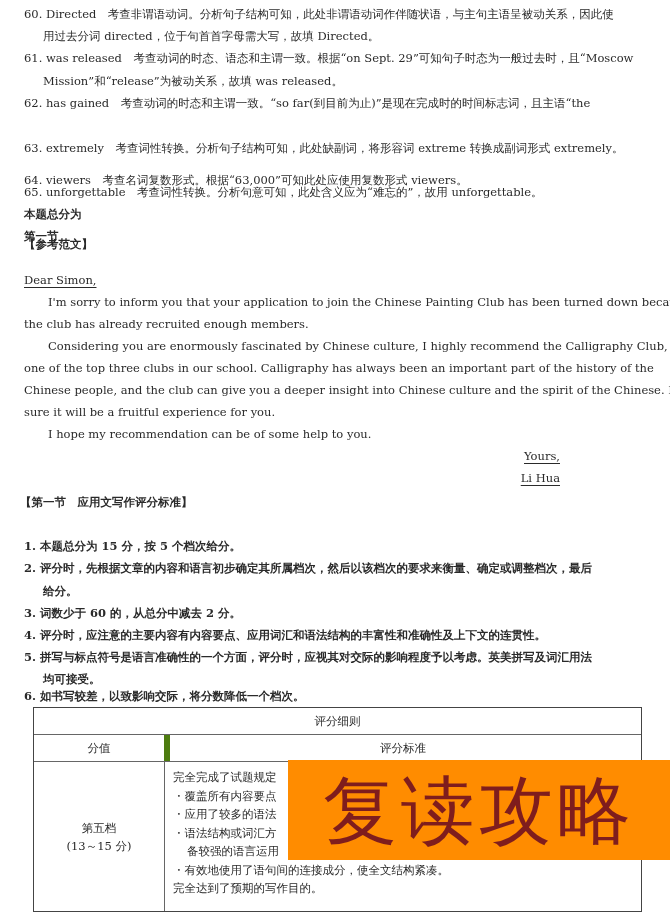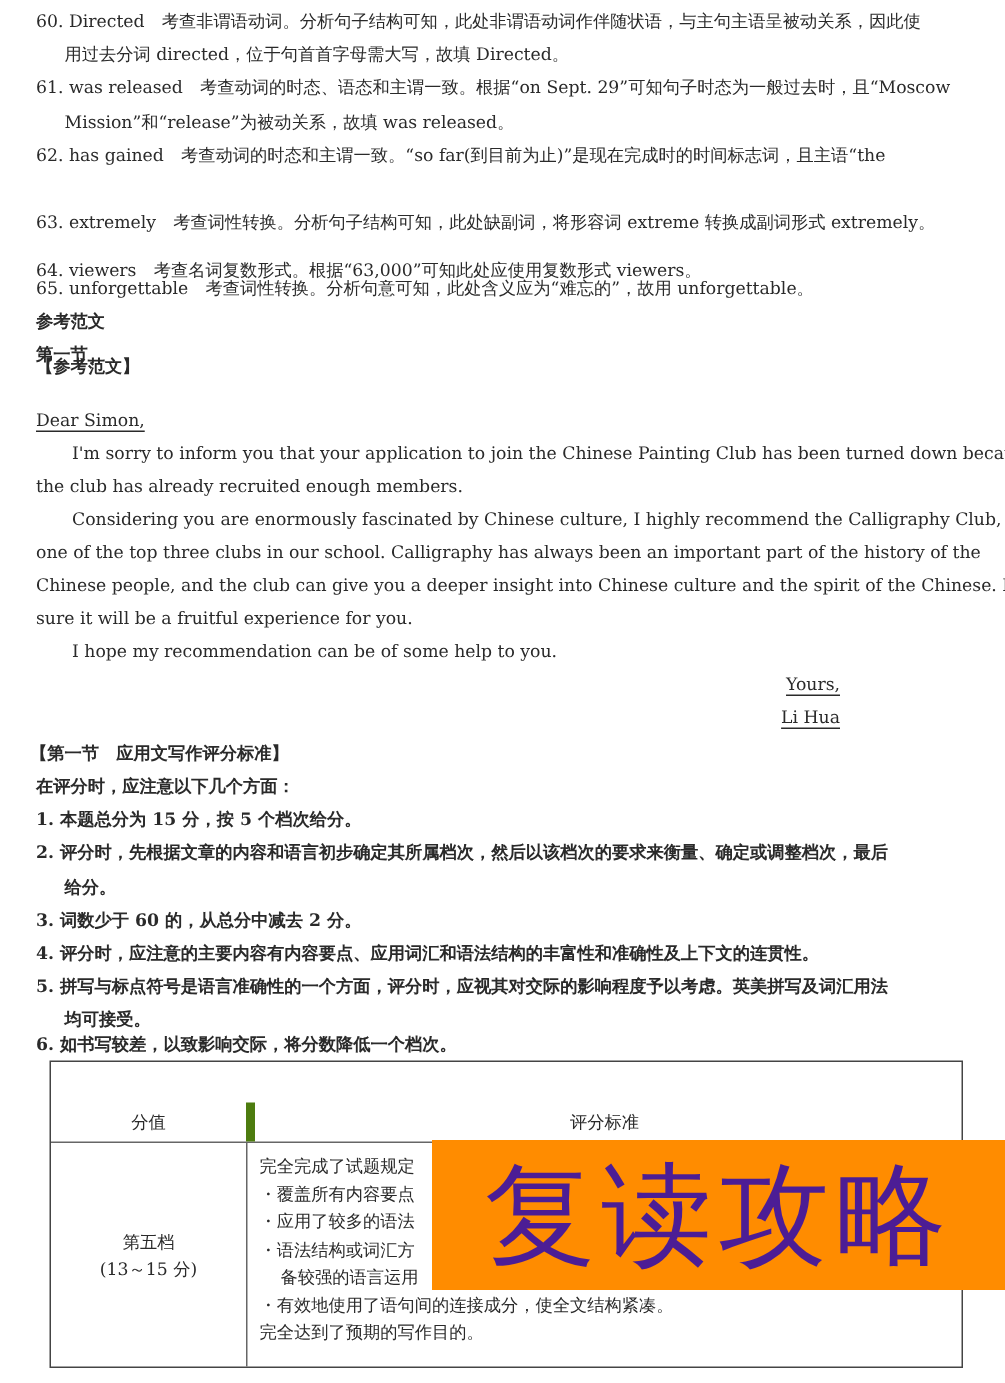--- a/index.html
+++ b/index.html
@@ -31,66 +31,66 @@
   .gt-body .c1 {
     position: absolute; left: 0; top: 0; bottom: 0; width: 130px; border-right: 1px solid #666;
     display: flex; flex-direction: column; align-items: center; justify-content: center; line-height: 18px;
   }
   .gt-body .c2 { position: absolute; left: 139px; top: 6px; right: 8px; }
   .gt-body .c2 div { line-height: 18.5px; white-space: nowrap; }
   .gt-body .c2 .sub { padding-left: 14px; }
 
   .banner {
     position: absolute; left: 288px; top: 760px; width: 382px; height: 100px;
-    background: #FF8C00; color: #4c1d95;
+    background: #FF8C00; color: #7f1d1d;
     font-family: "DejaVu Sans", "Liberation Sans", sans-serif;
     font-size: 74px; line-height: 100px; text-align: center; letter-spacing: 4px;
   }
 </style>
 </head>
 <body>
 
 <div class="page">
 
   <div class="line" style="top:6px;">60. Directed　考查非谓语动词。分析句子结构可知，此处非谓语动词作伴随状语，与主句主语呈被动关系，因此使</div>
   <div class="line indent1" style="top:28px;text-align:right;">用过去分词 directed，位于句首首字母需大写，故填 Directed。</div>
   <div class="line" style="top:50px;">61. was released　考查动词的时态、语态和主谓一致。根据“on Sept. 29”可知句子时态为一般过去时，且“Moscow</div>
   <div class="line indent1" style="top:73px;">Mission”和“release”为被动关系，故填 was released。</div>
   <div class="line" style="top:95px;">62. has gained　考查动词的时态和主谓一致。“so far(到目前为止)”是现在完成时的时间标志词，且主语“the</div>
   <div class="line" style="top:140px;">63. extremely　考查词性转换。分析句子结构可知，此处缺副词，将形容词 extreme 转换成副词形式 extremely。</div>
   <div class="line" style="top:172px;">64. viewers　考查名词复数形式。根据“63,000”可知此处应使用复数形式 viewers。</div>
   <div class="line" style="top:184px;">65. unforgettable　考查词性转换。分析句意可知，此处含义应为“难忘的”，故用 unforgettable。</div>
 
-  <div class="line bold" style="top:206px;">参考范文</div>
+  <div class="line bold" style="top:206px;">本题总分为</div>
   <div class="line bold" style="top:228px;">第一节</div>
   <div class="line bold" style="top:236px;">【参考范文】</div>
 
   <div class="line uline" style="top:272px;">Dear Simon,</div>
   <div class="line para-indent" style="top:294px;">I'm sorry to inform you that your application to join the Chinese Painting Club has been turned down because</div>
   <div class="line" style="top:316px;">the club has already recruited enough members.</div>
   <div class="line" style="top:360px;">one of the top three clubs in our school. Calligraphy has always been an important part of the history of the</div>
   <div class="line para-indent" style="top:338px;">Considering you are enormously fascinated by Chinese culture, I highly recommend the Calligraphy Club,</div>
   <div class="line" style="top:382px;">Chinese people, and the club can give you a deeper insight into Chinese culture and the spirit of the Chinese. I'm</div>
   <div class="line" style="top:404px;">sure it will be a fruitful experience for you.</div>
   <div class="line para-indent" style="top:426px;">I hope my recommendation can be of some help to you.</div>
   <div class="line right uline" style="top:448px;">Yours,</div>
   <div class="line right uline" style="top:470px;">Li Hua</div>
 
   <div class="line bold" style="top:494px; left:20px;">【第一节　应用文写作评分标准】</div>
-  <div class="line bold" style="top:516px;">在评分时，应注意以下几个方面：</div>
   <div class="line bold" style="top:538px;">1. 本题总分为 15 分，按 5 个档次给分。</div>
   <div class="line bold" style="top:560px;">2. 评分时，先根据文章的内容和语言初步确定其所属档次，然后以该档次的要求来衡量、确定或调整档次，最后</div>
   <div class="line bold indent1" style="top:583px;">给分。</div>
   <div class="line bold" style="top:605px;">3. 词数少于 60 的，从总分中减去 2 分。</div>
   <div class="line bold" style="top:627px;">4. 评分时，应注意的主要内容有内容要点、应用词汇和语法结构的丰富性和准确性及上下文的连贯性。</div>
   <div class="line bold" style="top:649px;">5. 拼写与标点符号是语言准确性的一个方面，评分时，应视其对交际的影响程度予以考虑。英美拼写及词汇用法</div>
   <div class="line bold indent1" style="top:671px;">均可接受。</div>
   <div class="line bold" style="top:688px;">6. 如书写较差，以致影响交际，将分数降低一个档次。</div>
 
   <div class="grade-table">
+    <div class="gt-row gt-title">评分细则</div>
     <div class="gt-row gt-head">
       <div class="c1">分值</div>
       <div class="c2">评分标准</div>
     </div>
     <div class="gt-body">
       <div class="c1">
         <span>第五档</span>
         <span>(13～15 分)</span>
       </div>
       <div class="c2">

